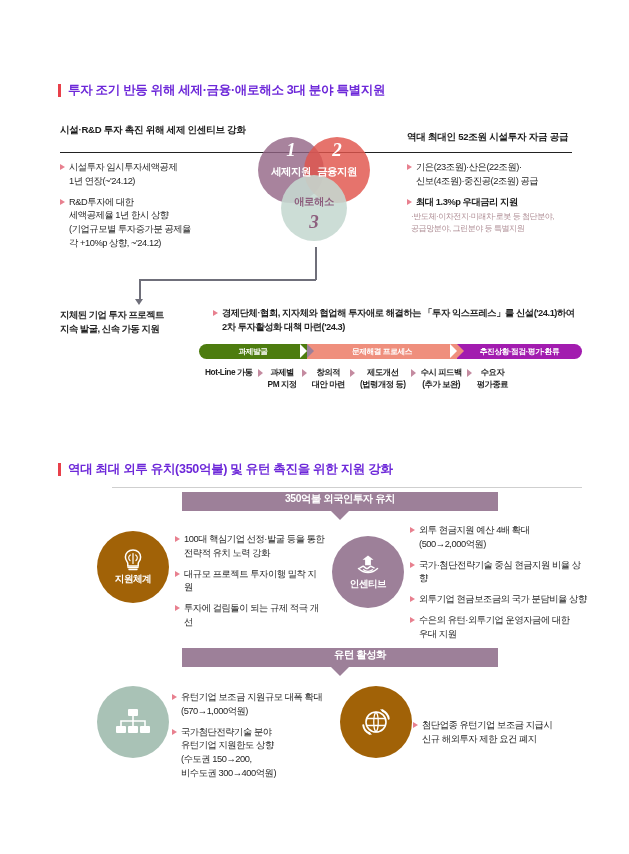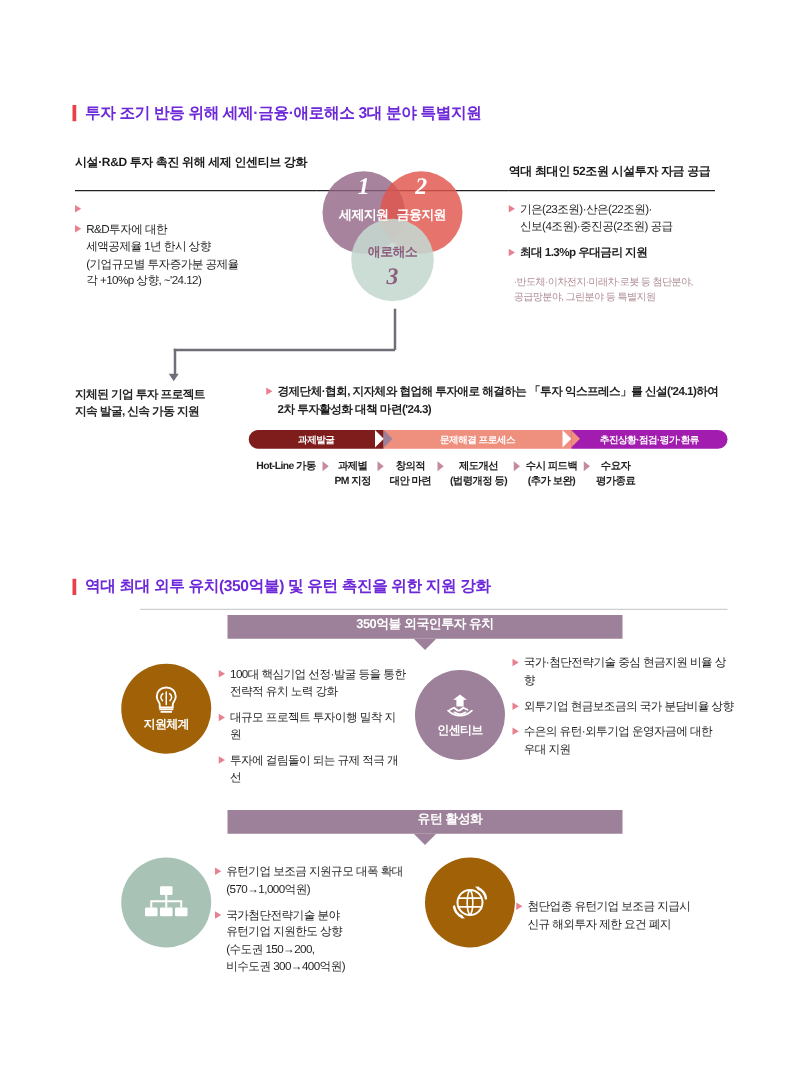--- a/index.html
+++ b/index.html
@@ -71,21 +71,21 @@
   }
 
   
   .chev-band { position: absolute; display: flex; height: 15px; }
   .chev {
     position: relative; height: 15px; display: flex;
     align-items: center; justify-content: center;
     color: #fff; font-size: 7.7px; font-weight: bold;
     letter-spacing: -0.4px; white-space: nowrap;
   }
-  .chev.k1 { background: #7f1d1d; border-radius: 7.5px 0 0 7.5px; }
+  .chev.k1 { background: #4d7c0f; border-radius: 7.5px 0 0 7.5px; }
   .chev.k2 { background: #ef8f7d; }
   .chev.k3 { background: #a21caf; border-radius: 0 7.5px 7.5px 0; }
   .chev.k2::before, .chev.k3::before {
     content: ""; position: absolute; left: -7px; top: 0;
     width: 0; height: 0;
     border-top: 7.5px solid transparent;
     border-bottom: 7.5px solid transparent;
     border-left: 7px solid #fff;
   }
   .chev.k2::after {
@@ -158,40 +158,42 @@
     <span class="sec-bar"></span>
     <span>투자 조기 반등 위해 세제·금융·애로해소 3대 분야 특별지원</span>
   </div>
 
   <div class="col-head" style="left:60px; top:124px;">시설·R&amp;D 투자 촉진 위해 세제 인센티브 강화</div>
   <div class="rule" style="left:60px; top:152px; width:193px;"></div>
 
   <div class="bullets" style="left:60px; top:161px; width:195px;">
     <div class="bul">
       <span class="tri"></span>
+      <span class="btxt" style="white-space:pre-line">시설투자 임시투자세액공제
+1년 연장(~'24.12)</span>
     </div>
     <div class="bul">
       <span class="tri"></span>
       <span class="btxt" style="white-space:pre-line">R&amp;D투자에 대한
 세액공제율 1년 한시 상향
 (기업규모별 투자증가분 공제율
 각 +10%p 상향, ~'24.12)</span>
     </div>
   </div>
 
   <div class="col-head" style="left:407px; top:131px;">역대 최대인 52조원 시설투자 자금 공급</div>
   <div class="rule" style="left:407px; top:152px; width:165px;"></div>
 
   <div class="bullets" style="left:407px; top:161px; width:175px;">
     <div class="bul">
       <span class="tri"></span>
       <span class="btxt" style="white-space:pre-line">기은(23조원)·산은(22조원)·
 신보(4조원)·중진공(2조원) 공급</span>
     </div>
-    <div class="bul" style="margin-bottom:11px">
+    <div class="bul" style="margin-bottom:2px">
       <span class="tri"></span>
       <span class="btxt b" style="white-space:pre-line">최대 1.3%p 우대금리 지원</span>
     </div>
     <div class="sub" style="white-space:pre-line">·반도체·이차전지·미래차·로봇 등 첨단분야,
 공급망분야, 그린분야 등 특별지원</div>
   </div>
 
   <div class="rule" style="left:253px; top:152px; width:154px;"></div>
 
   <div class="venn" style="left:258px; top:137px; width:118px; height:110px;">
@@ -289,20 +291,25 @@
   <div class="iccirc plum" style="left:332px; top:536px; width:72px; height:72px;">
     <svg class="ic-svg" width="28" height="24" viewBox="0 0 28 24">
       <path d="M14 2.5l5.5 4.3h-2.6v5.4h-5.8V6.8H8.5z" fill="#ffffff"></path>
       <path d="M6 14.8l3.2-1.6 2.6 1.9c.7.5 1.6.5 2.3 0l2.6-1.9 3.3 1.6M4.5 15.5c2.3 2.2 5.2 4 9.5 4s7.2-1.8 9.5-4" fill="none" stroke="#ffffff" stroke-width="1.5" stroke-linecap="round" stroke-linejoin="round"></path>
       <path d="M9.5 16.8c1.3 1 2.8 1.6 4.5 1.6s3.2-.6 4.5-1.6" fill="none" stroke="#ffffff" stroke-width="1.3" stroke-linecap="round"></path>
     </svg>
     <span class="ic-lbl">인센티브</span>
   </div>
 
   <div class="bullets" style="left:410px; top:524px; width:178px;">
+    <div class="bul">
+      <span class="tri"></span>
+      <span class="btxt" style="white-space:pre-line">외투 현금지원 예산 4배 확대
+(500→2,000억원)</span>
+    </div>
     <div class="bul">
       <span class="tri"></span>
       <span class="btxt" style="white-space:pre-line">국가·첨단전략기술 중심 현금지원 비율 상향</span>
     </div>
     <div class="bul">
       <span class="tri"></span>
       <span class="btxt" style="white-space:pre-line">외투기업 현금보조금의 국가 분담비율 상향</span>
     </div>
     <div class="bul">
       <span class="tri"></span>

